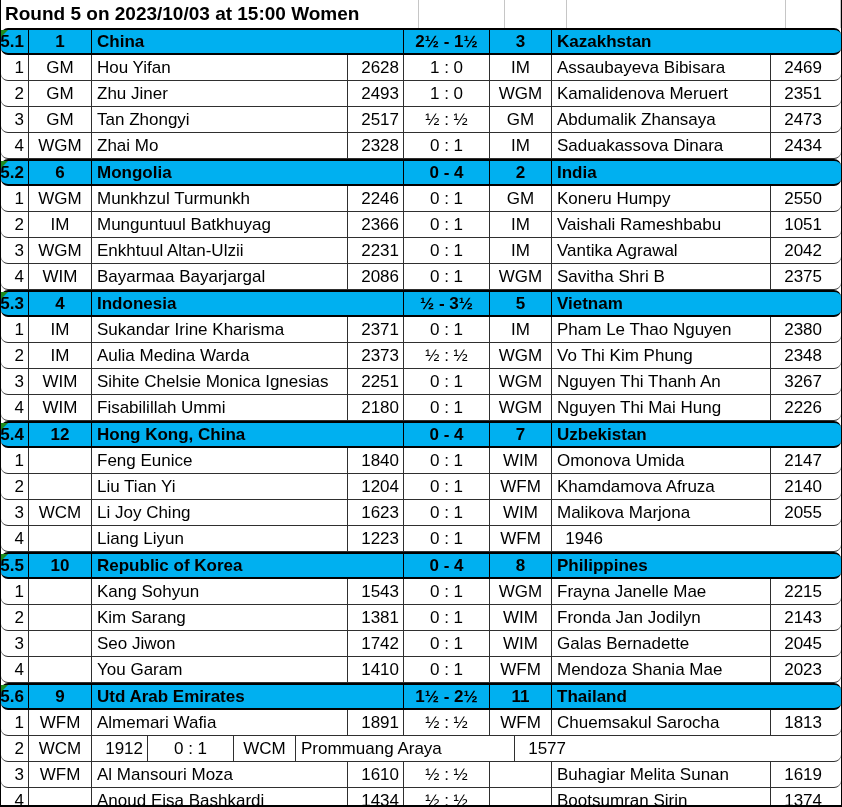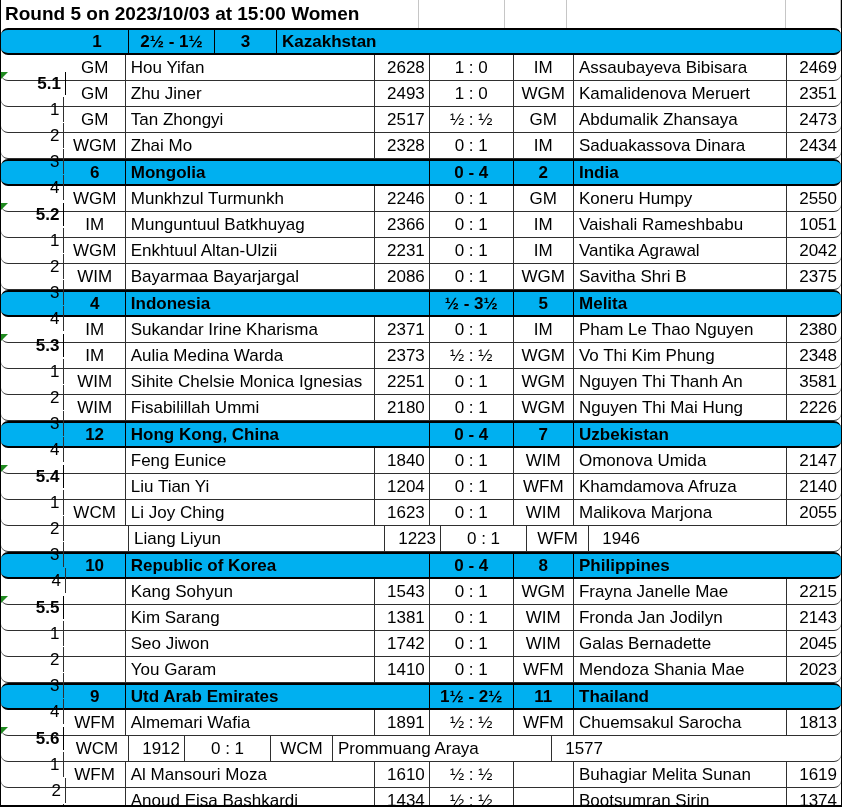--- a/index.html
+++ b/index.html
@@ -32,21 +32,21 @@
     overflow:hidden; white-space:nowrap;
     position:relative;
     border-right:1px solid #2f2f2f;
     height:100%;
   }
   .match-row .cell { border-right:1px solid #000; }
   .cell.last { border-right:none; }
   .num   { justify-content:flex-end; padding-right:4px; }
   .ctr   { justify-content:center; }
   .name  { justify-content:flex-start; padding-left:5px; }
-  .w-a { width:65px;margin-top:42px; }  
+  .w-a { width:28px; }  
   .w-b { width:63px; }  
   .w-c { width:256px; } 
   .w-d { width:56px; }  
   .w-e { width:86px; }  
   .w-f { width:62px; }  
   .w-g { width:219px; } 
   .w-h { width:55px; }  
   .w-cd { width:312px; } 
   .w-gh { width:274px; } 
   .w-ad { width:418px; } 
@@ -71,20 +71,21 @@
     <div class="cell w-ad title-cell">Round 5 on 2023/10/03 at 15:00 Women</div>
     <div class="cell w-e"></div>
     <div class="cell w-f"></div>
     <div class="cell w-g"></div>
     <div class="cell w-h last"></div>
   </div>
   <div id="table-body">
       <div class="row match-row">
         <div class="cell w-a num"><span class="tri"></span>5.1</div>
         <div class="cell w-b ctr">1</div>
+        <div class="cell w-cd name">China</div>
         <div class="cell w-e ctr">2½ - 1½</div>
         <div class="cell w-f ctr">3</div>
         <div class="cell w-gh name last">Kazakhstan</div>
       </div>
       <div class="row board-row">
         <div class="cell w-a num">1</div>
         <div class="cell w-b ctr">GM</div>
         <div class="cell w-c name">Hou Yifan</div>
         <div class="cell w-d num">2628</div>
         <div class="cell w-e ctr">1 : 0</div>
@@ -169,21 +170,21 @@
         <div class="cell w-f ctr">WGM</div>
         <div class="cell w-g name">Savitha Shri B</div>
         <div class="cell w-h num last">2375</div>
       </div>
       <div class="row match-row">
         <div class="cell w-a num"><span class="tri"></span>5.3</div>
         <div class="cell w-b ctr">4</div>
         <div class="cell w-cd name">Indonesia</div>
         <div class="cell w-e ctr">½ - 3½</div>
         <div class="cell w-f ctr">5</div>
-        <div class="cell w-gh name last">Melita</div>
+        <div class="cell w-gh name last">Vietnam</div>
       </div>
       <div class="row board-row">
         <div class="cell w-a num">1</div>
         <div class="cell w-b ctr">IM</div>
         <div class="cell w-c name">Sukandar Irine Kharisma</div>
         <div class="cell w-d num">2371</div>
         <div class="cell w-e ctr">0 : 1</div>
         <div class="cell w-f ctr">IM</div>
         <div class="cell w-g name">Pham Le Thao Nguyen</div>
         <div class="cell w-h num last">2380</div>
@@ -199,21 +200,21 @@
         <div class="cell w-h num last">2348</div>
       </div>
       <div class="row board-row">
         <div class="cell w-a num">3</div>
         <div class="cell w-b ctr">WIM</div>
         <div class="cell w-c name">Sihite Chelsie Monica Ignesias</div>
         <div class="cell w-d num">2251</div>
         <div class="cell w-e ctr">0 : 1</div>
         <div class="cell w-f ctr">WGM</div>
         <div class="cell w-g name">Nguyen Thi Thanh An</div>
-        <div class="cell w-h num last">3581</div>
+        <div class="cell w-h num last">3267</div>
       </div>
       <div class="row board-row">
         <div class="cell w-a num">4</div>
         <div class="cell w-b ctr">WIM</div>
         <div class="cell w-c name">Fisabilillah Ummi</div>
         <div class="cell w-d num">2180</div>
         <div class="cell w-e ctr">0 : 1</div>
         <div class="cell w-f ctr">WGM</div>
         <div class="cell w-g name">Nguyen Thi Mai Hung</div>
         <div class="cell w-h num last">2226</div>

